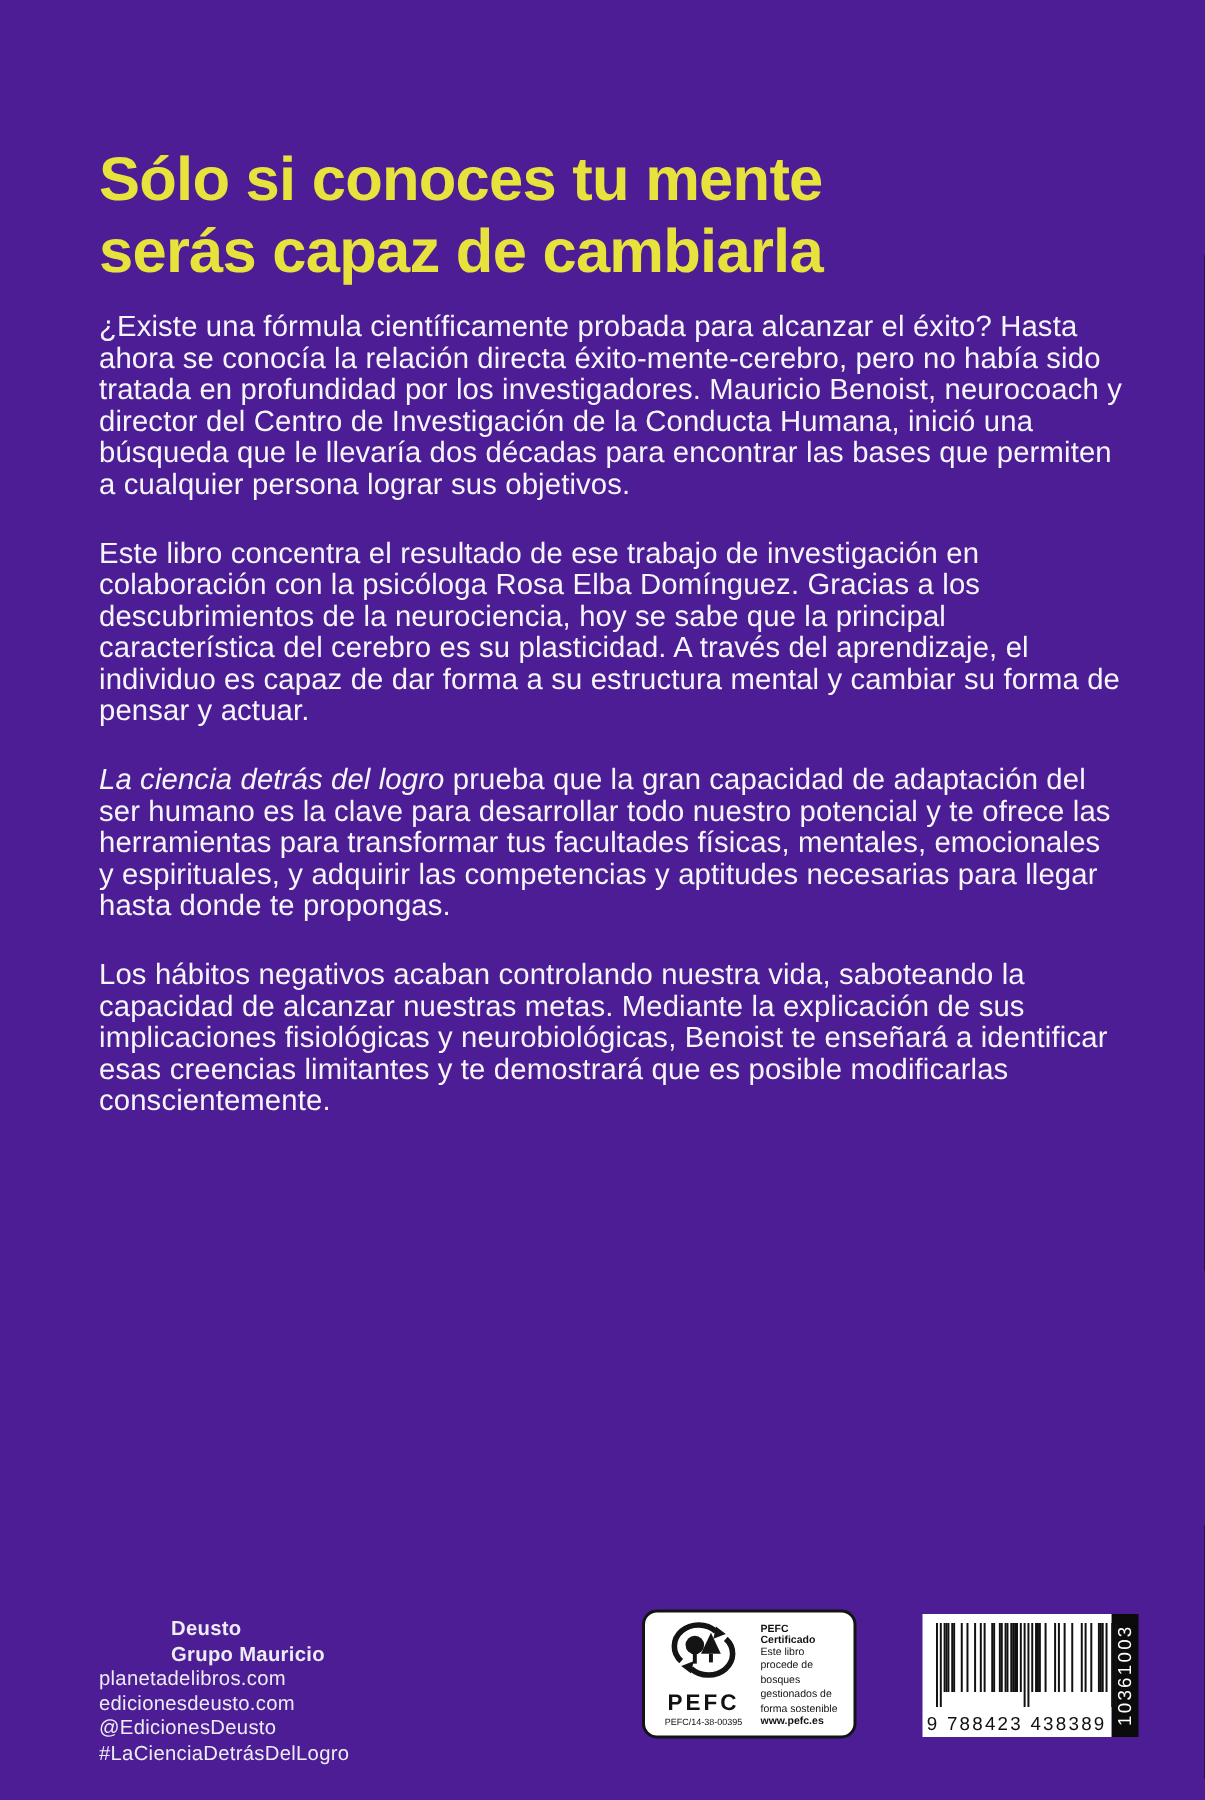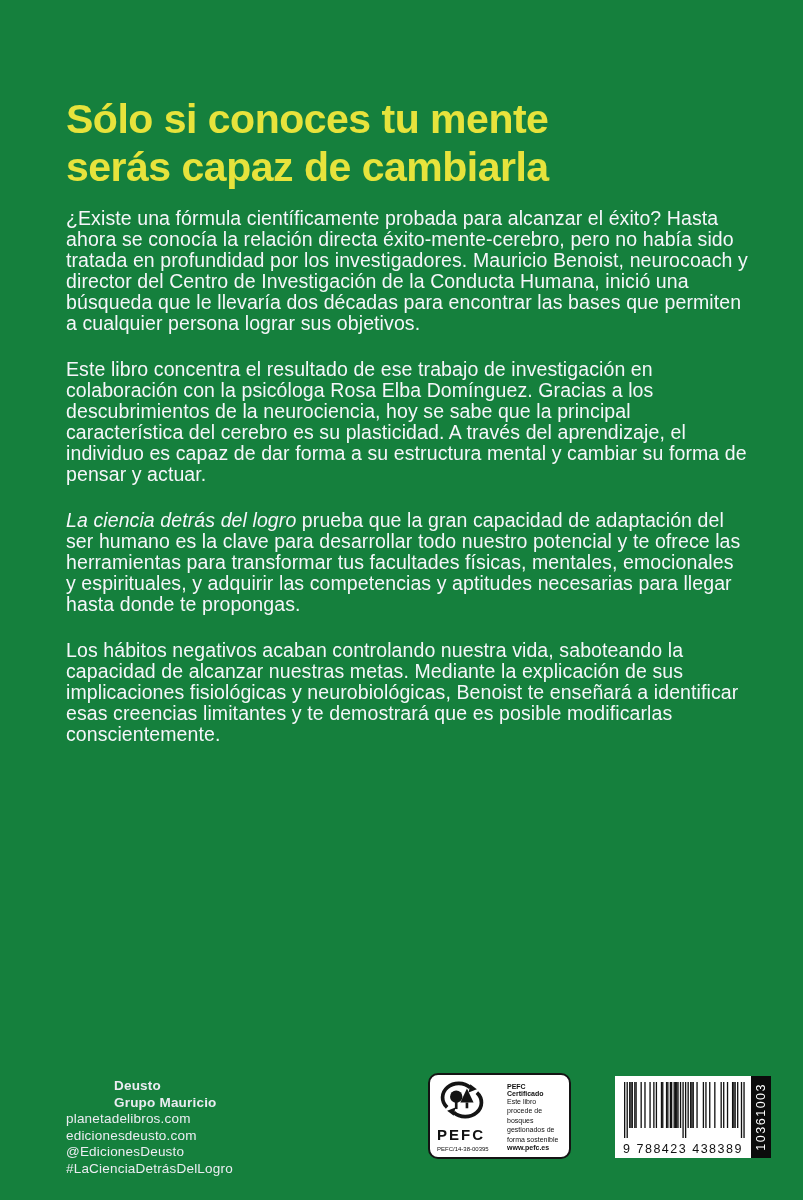--- a/index.html
+++ b/index.html
@@ -1,19 +1,19 @@
 <!DOCTYPE html>
 <html><head>
 <meta charset="utf-8">
 <style>
   * { margin:0; padding:0; box-sizing:border-box; }
   html,body { background:#101022; }
   .page {
     position:relative; width:803px; height:1200px; margin:0 auto;
-    background:#15803d; overflow:hidden;
+    background:#4c1d95; overflow:hidden;
     font-family:"Liberation Sans", sans-serif;
   }
   .headline {
     position:absolute; left:66px; top:96px;
     color:#E7E33C; font-size:41px; font-weight:700;
     line-height:1.16; letter-spacing:-0.5px;
   }
   .headline span { display:block; }
   .body-copy {
     position:absolute; left:66px; top:208px; width:682px;
@@ -29,36 +29,36 @@
   }
   .publisher .bold { font-weight:700;padding-left:48px; }
 
   
   .pefc-box {
     position:absolute; left:428px; top:1073px; width:143px; height:86px;
     background:#FFFFFF; border:2.5px solid #141414; border-radius:10px;
     display:flex; padding:6px 6px 5px 7px; color:#111;
   }
   .pefc-left {
-    width:64px; display:flex; flex-direction:column; 
+    width:64px; display:flex; flex-direction:column; align-items:center;
     justify-content:space-between;
   }
   .pefc-wordmark { font-weight:700; font-size:15px; letter-spacing:2px; line-height:1; }
   .pefc-code { font-size:6px; line-height:1; white-space:nowrap; }
   .pefc-right {
     flex:1; padding-left:6px; display:flex; flex-direction:column;
     justify-content:space-between; padding-top:2px; padding-bottom:2px;
   }
   .pefc-right .t1 { font-weight:700; font-size:7px; }
   .pefc-right .t2 { font-size:7px; line-height:1.35; }
   .pefc-right .t3 { font-weight:700; font-size:7px; }
 
   
   .barcode-box {
-    position:absolute; left:615px; top:1076px; width:156px; height:82px;
+    position:absolute; left:615px; top:1076px; width:144px; height:82px;
     display:flex;
   }
   .barcode-white { position:relative; width:136px; height:82px; background:#FFFFFF; }
   .barcode-bars { position:absolute; left:9px; top:6px; }
   .barcode-digits {
     position:absolute; left:0; right:0; bottom:2px;
     text-align:center; color:#111;
     font-size:12.5px; letter-spacing:1.5px; font-weight:500;
     white-space:nowrap;
   }

